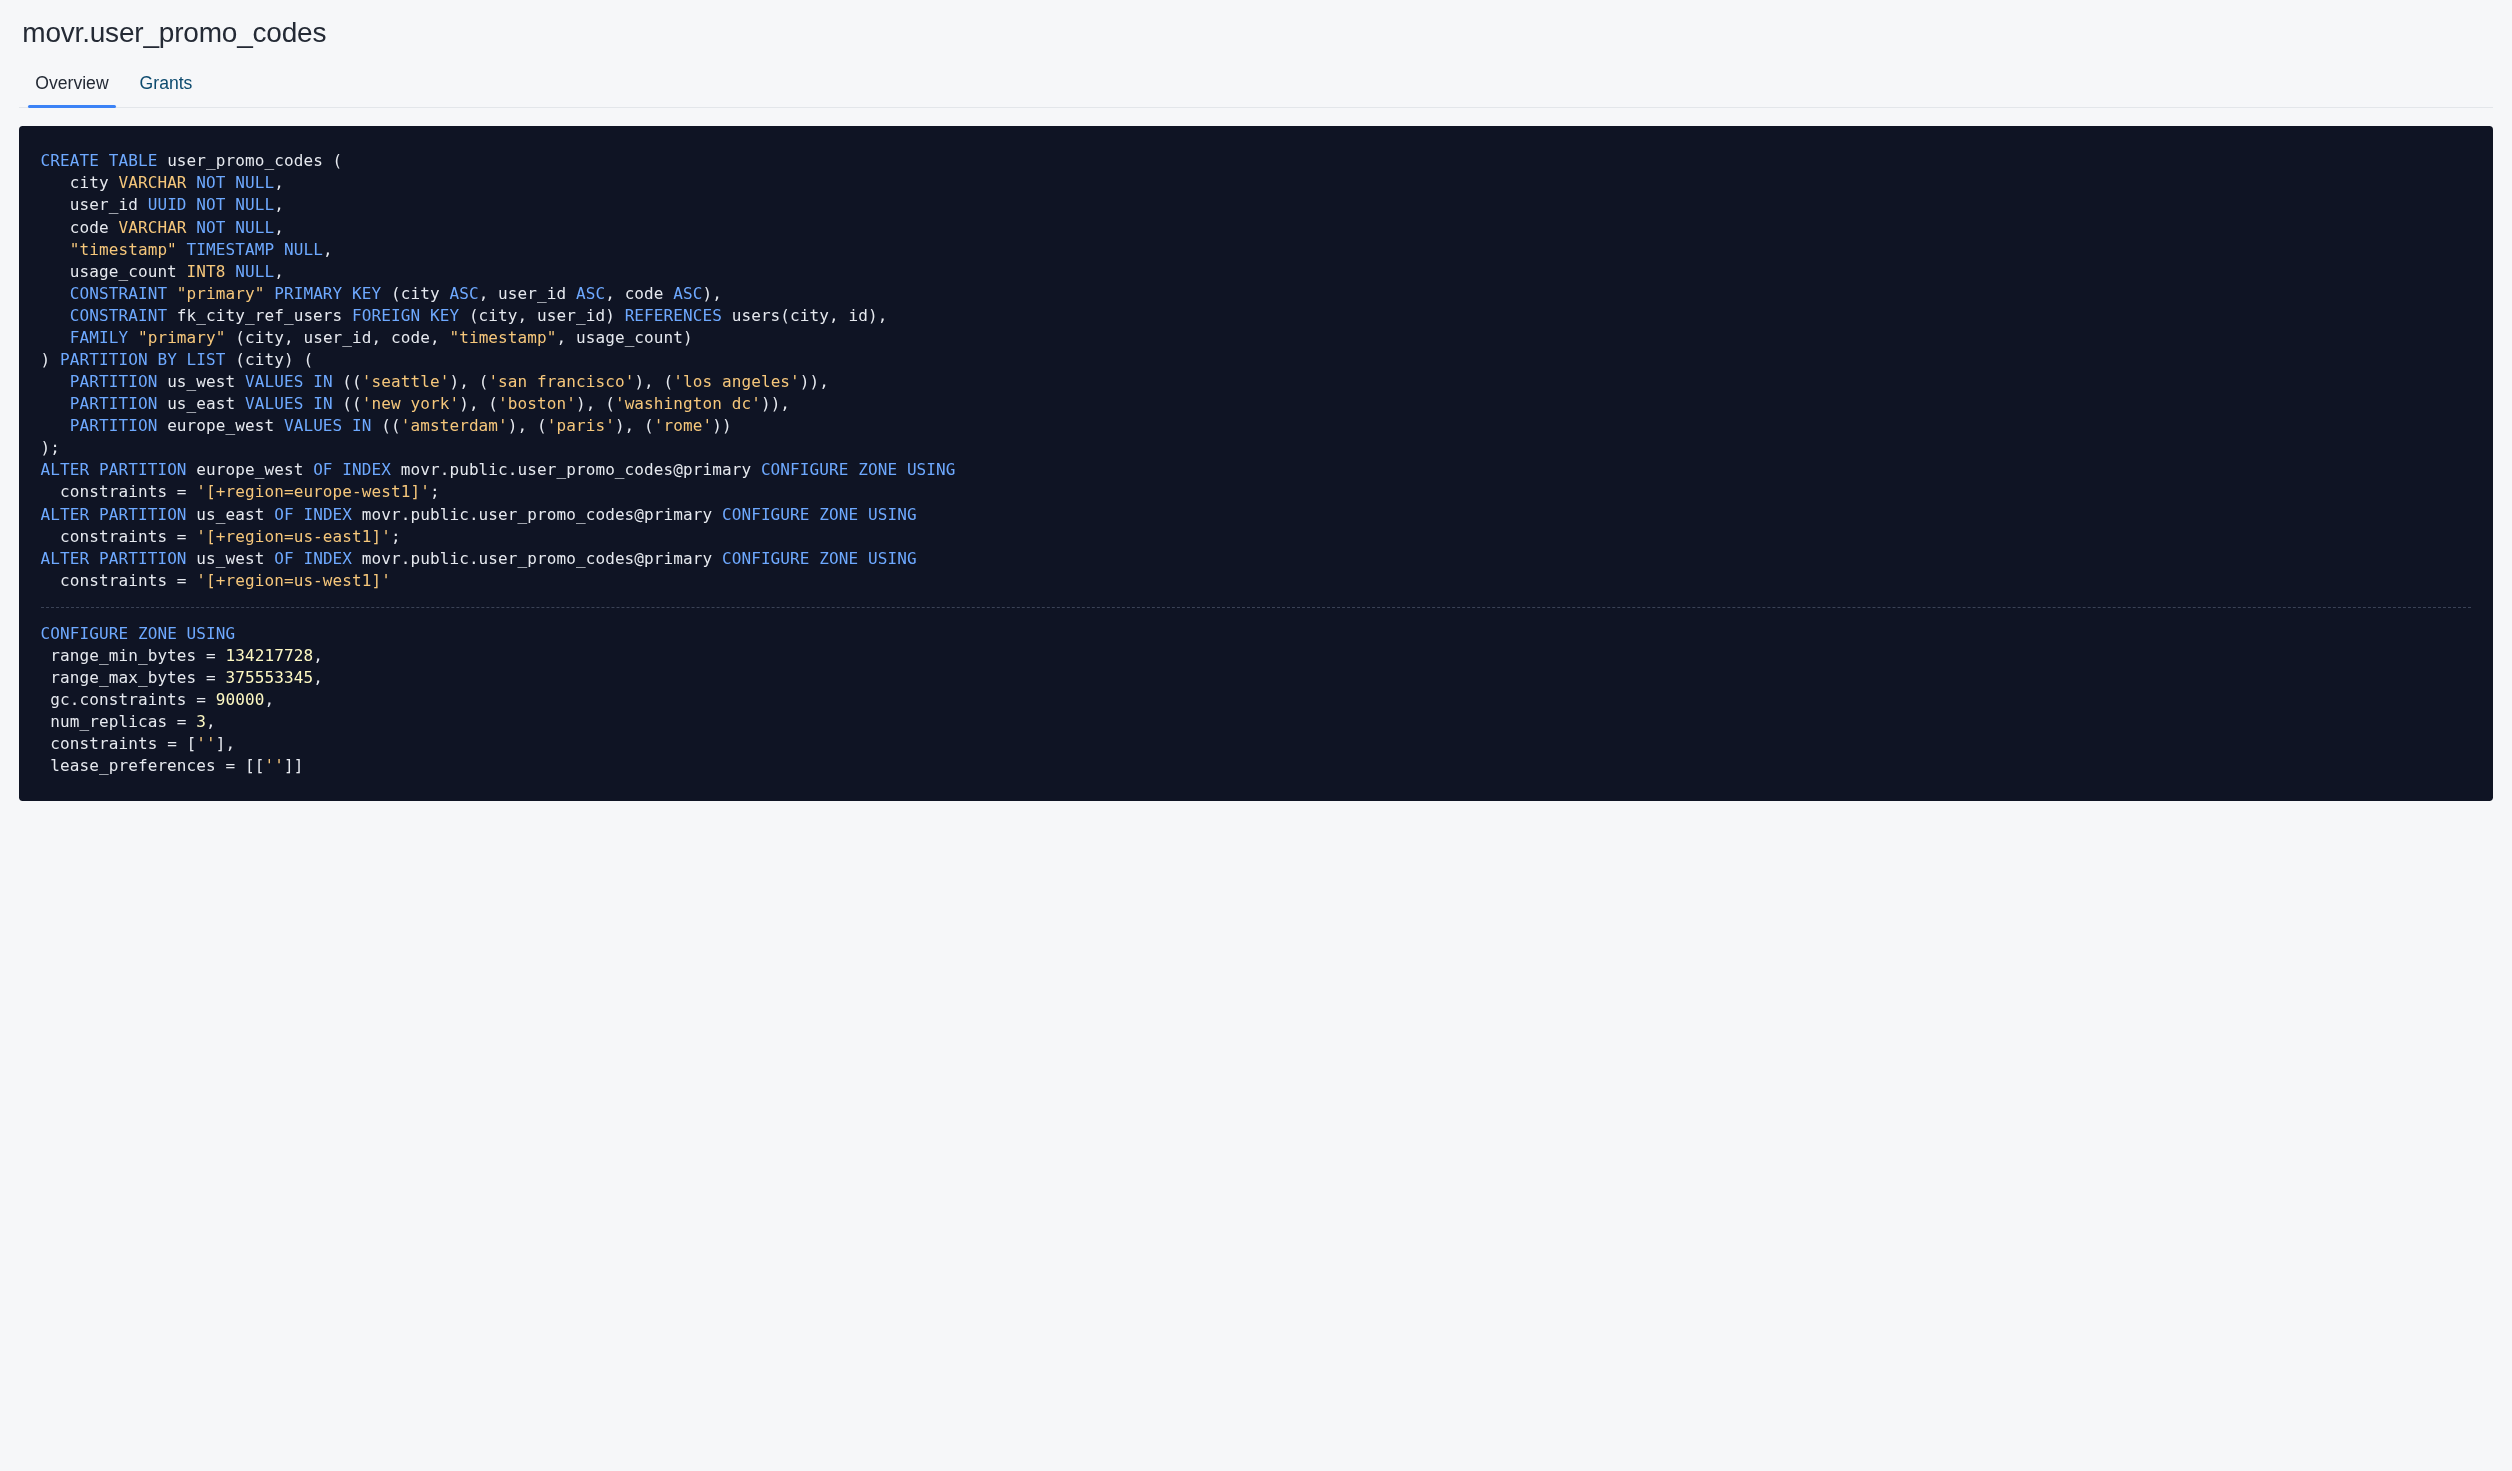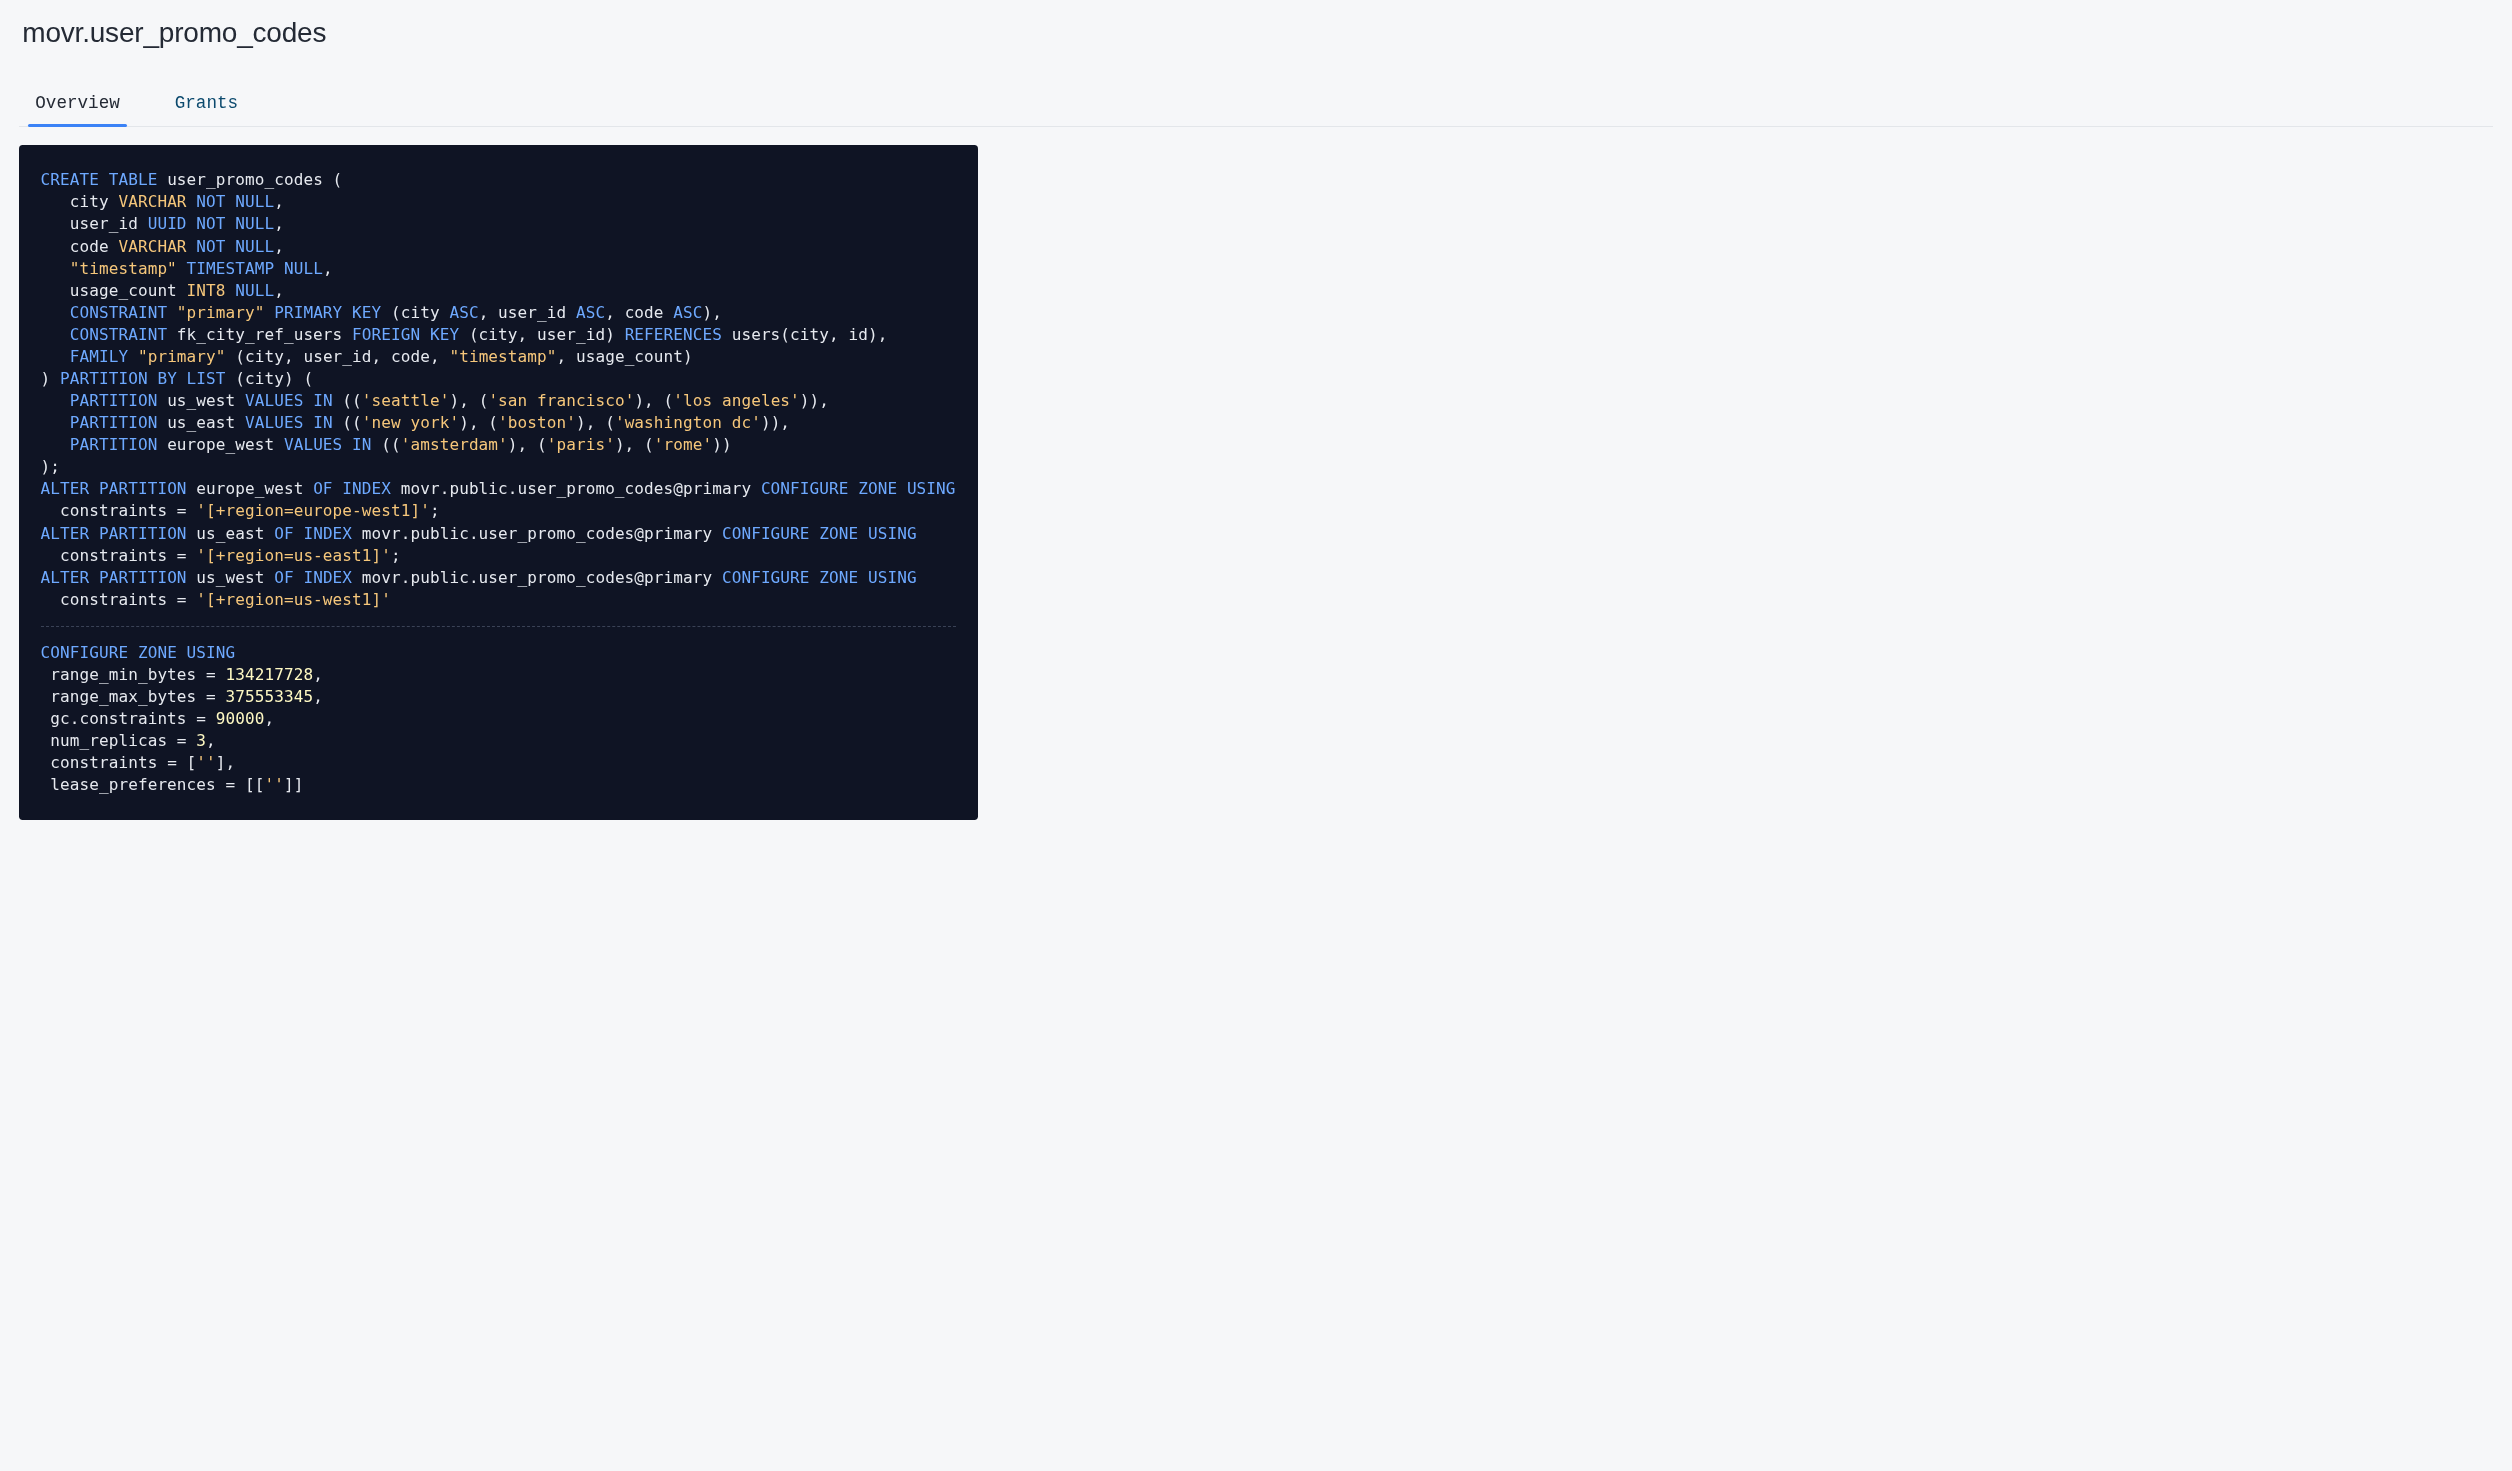--- a/index.html
+++ b/index.html
@@ -14,25 +14,24 @@
   }
   .title {
     font-size: 28px;
     font-weight: 400;
     color: #242A35;
     letter-spacing: -0.2px;
     margin-left: 3.7px;
   }
   .tabs {
     display: flex;
-    gap: 55px;
-    margin-top: 44px;
+    gap: 31px;
+    margin-top: 24px;
     border-bottom: 0.9px solid #e3e6ea;
     padding-left: 16.7px;
-    font-family: Liberation Mono, monospace;
   }
   .tab {
     font-size: 17.6px;
     color: #0c4a6e;
     padding-bottom: 13px;
     cursor: pointer;
     position: relative;
   }
   .tab.active {
     color: #242A35;
@@ -43,21 +42,20 @@
     left: -7.4px; right: -7.4px; bottom: -0.9px;
     height: 2.8px;
     background: #3b82f6;
     border-radius: 1.9px;
   }
   .content {
     display: flex;
     gap: 18.6px;
     margin-top: 18.6px;
     align-items: flex-start;
-    flex-direction: column;
   }
   .code-card {
     flex: 1 1 auto;
     background: #0f1424;
     border-radius: 3.7px;
     padding: 24px 22px;
     color: #e6e9ef;
     font-family: "SFMono-Regular", Menlo, Consolas, monospace;
     font-size: 16px;
     line-height: 1.38;

